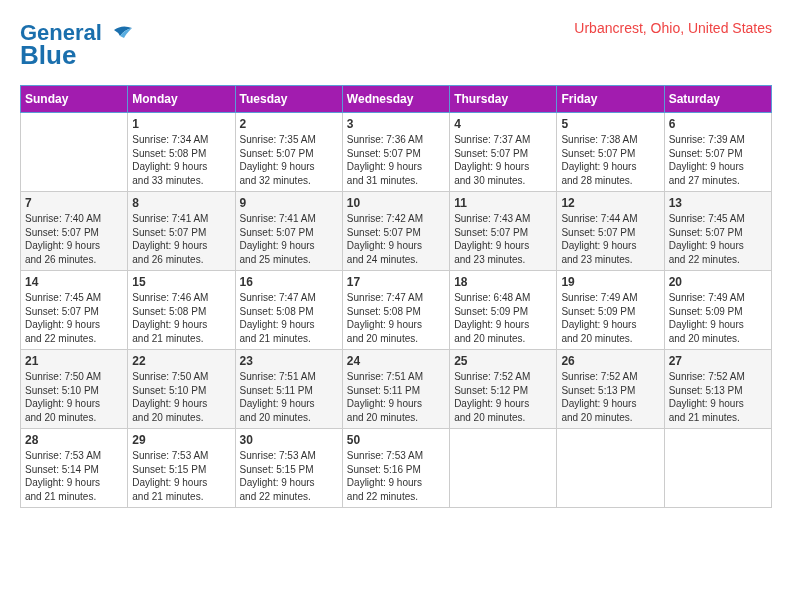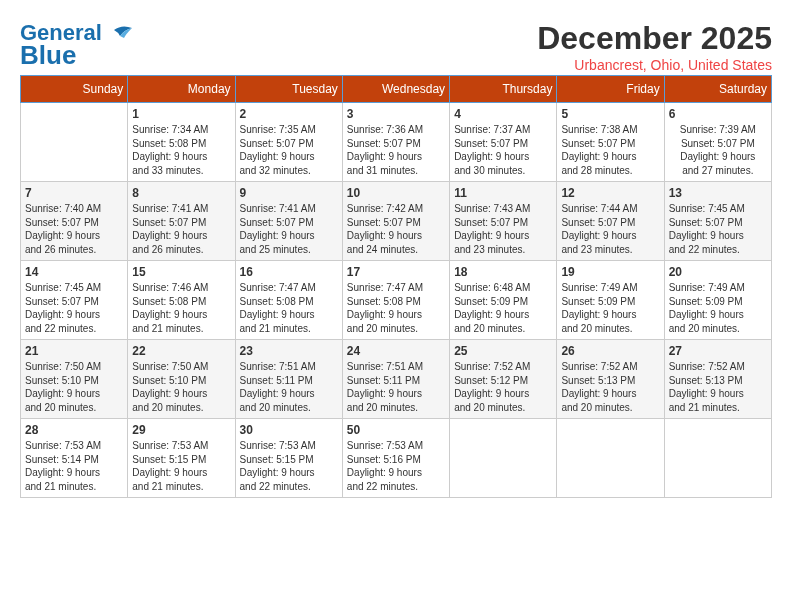--- a/index.html
+++ b/index.html
@@ -7,21 +7,21 @@
       font-family: Arial, sans-serif;
       background: #fff;
       width: 792px;
       min-height: 612px;
       padding: 20px;
     }
     .header {
       display: flex;
       justify-content: space-between;
       align-items: flex-start;
-      margin-bottom: 2px;
+      margin-bottom: 14px;
     }
     .logo {
       display: flex;
       flex-direction: column;
       align-items: flex-start;
     }
     .title-block {
       text-align: right;
     }
     .month-title {
@@ -32,26 +32,26 @@
     .location {
       font-size: 14px;
       color: #ef4444;
     }
     table {
       width: 100%;
       border-collapse: collapse;
       font-size: 11px;
     }
     thead tr th {
-      background: #c2410c;
+      background: #a21caf;
       color: #fff;
       padding: 6px 4px;
-      text-align: right;
+      text-align: left;
       font-size: 12px;
-      font-weight: normal;
+      font-weight: bold;
       border: 1px solid #5a9cd6;
     }
     tbody tr td {
       border: 1px solid #ccc;
       vertical-align: top;
       padding: 4px;
       width: 107px;
       min-height: 80px;
       background: #fff;
     }
@@ -84,21 +84,20 @@
         <span style="color:#1a6fad;">General</span>
       </span>
       <svg width="30" height="22" viewBox="0 0 30 22">
         <path d="M10 8 Q18 2 28 6 Q20 8 16 14 Q14 10 10 8Z" fill="#1a6fad"></path>
         <path d="M16 14 Q20 8 28 6 Q22 12 20 16Z" fill="#5aade0"></path>
       </svg>
     </div>
     <span style="font-size:26px;font-weight:bold;color:#1a6fad;font-family:Arial;margin-top:-6px;">Blue</span>
   </div>
   <div class="title-block">
-    <div class="month-title">December 2025</div>
     <div class="location">Urbancrest, Ohio, United States</div>
   </div>
 </div>
 
 <table>
   <thead>
     <tr id="header-row">
         <th>Sunday</th>
         <th>Monday</th>
         <th>Tuesday</th>
@@ -141,21 +140,21 @@
         </td>
         <td>
           <span class="day-num">5</span>
           <div class="day-info" style="white-space: pre-line;">Sunrise: 7:38 AM
 Sunset: 5:07 PM
 Daylight: 9 hours
 and 28 minutes.</div>
         </td>
         <td>
           <span class="day-num">6</span>
-          <div class="day-info" style="white-space: pre-line; text-align: center;">Sunrise: 7:39 AM
+          <div class="day-info" style="white-space: pre-line;">Sunrise: 7:39 AM
 Sunset: 5:07 PM
 Daylight: 9 hours
 and 27 minutes.</div>
         </td>
       </tr>
       <tr>
         <td>
           <span class="day-num">7</span>
           <div class="day-info" style="white-space: pre-line;">Sunrise: 7:40 AM
 Sunset: 5:07 PM

